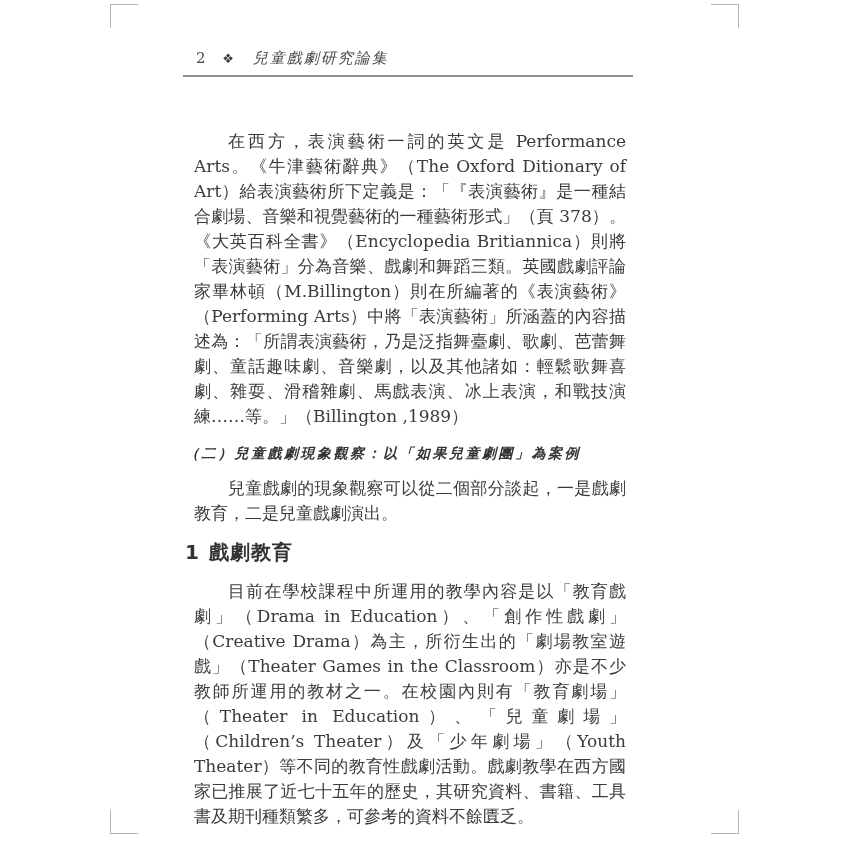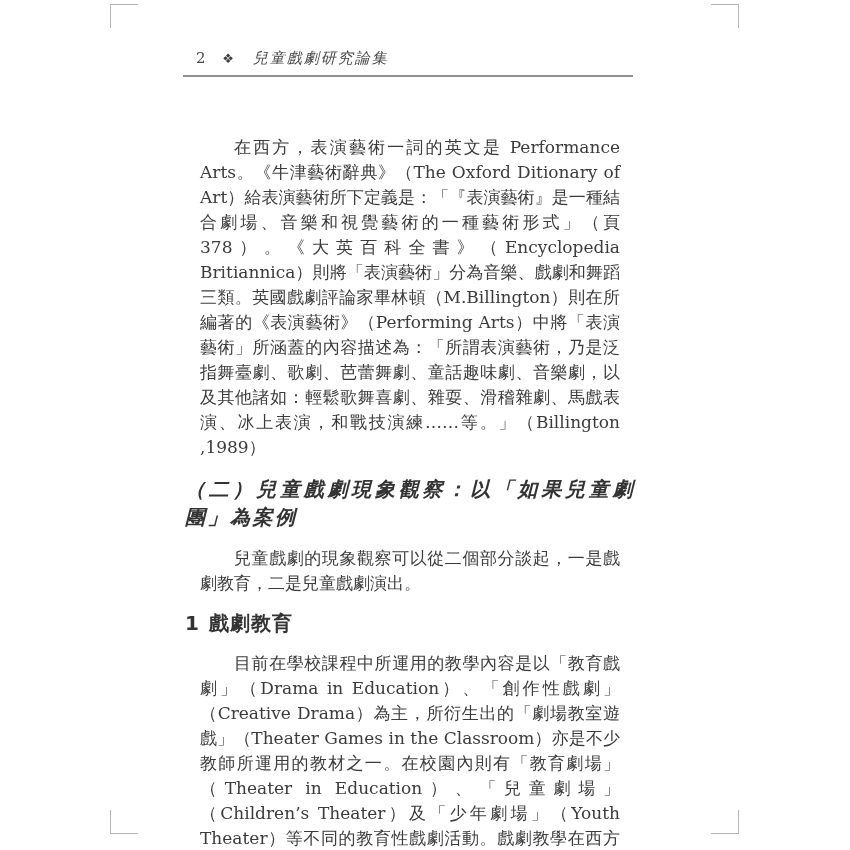--- a/index.html
+++ b/index.html
@@ -61,26 +61,26 @@
     position: absolute;
     left: 185px;
     top: 120px;
     width: 450px;
     font-size: 17px;
     line-height: 25px;
     color: #3b3b3b;
     text-align: justify;
   }
   .body-para {
-    margin: 15px;
+    margin: 9px;
     text-indent: 2em;
   }
   .section-heading {
     margin: 10px 0 9px 0;
-    font-size: 20px;
+    font-size: 14px;
     line-height: 28px;
     font-weight: 600;
     font-style: italic;
     letter-spacing: 2.5px;
     color: #333333;
     text-indent: 0;
   }
   .subsection-heading {
     margin: 14px 0 14px 0;
     font-family: "DejaVu Sans", "Liberation Sans", sans-serif;

